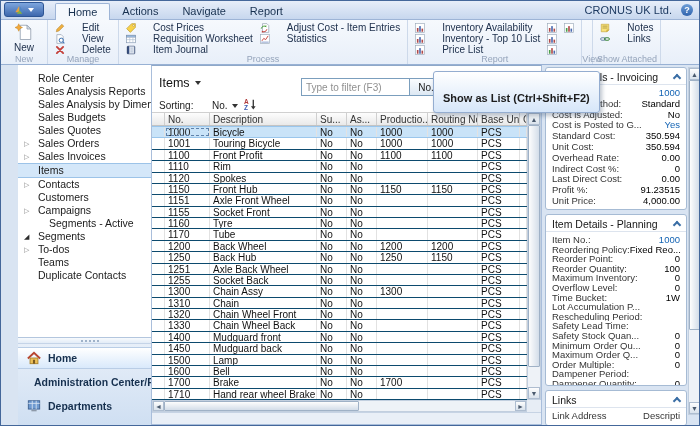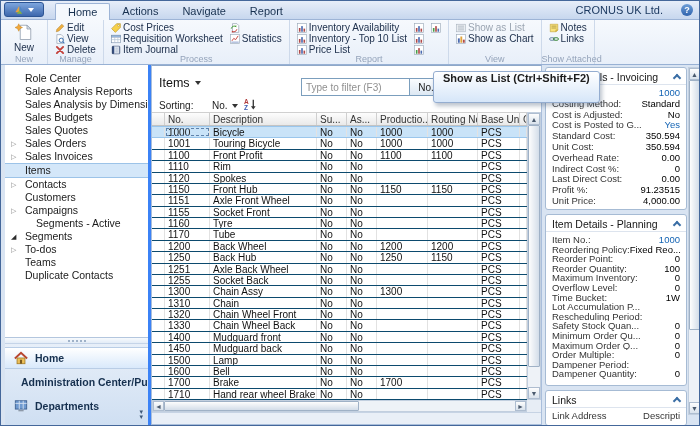--- a/index.html
+++ b/index.html
@@ -9,41 +9,41 @@
 
   
   .titlebar{position:absolute;top:0;left:0;right:0;height:19px;display:flex;align-items:flex-end;
             background:linear-gradient(#e7eef9,#c7d7ee);border-bottom:1px solid #9db4d6}
   .app-button{margin:1px 3px 2px 3px;width:40px;height:15px;border-radius:3px;display:flex;align-items:center;justify-content:center;gap:3px;
               background:linear-gradient(#7da6de,#3e68ad);border:1px solid #2d5594}
   .app-caret{width:0;height:0;border-left:3px solid transparent;border-right:3px solid transparent;border-top:4px solid #fff}
   .tabs{display:flex;margin-left:8px;height:100%;align-items:flex-end}
   .tab{padding:2px 12px 2px;font-size:11px;color:#17304f;cursor:default}
   .tab.active{background:#f4f8fd;border:1px solid #9db4d6;border-bottom:none;border-radius:2px 2px 0 0;margin-bottom:-1px;position:relative;z-index:2}
-  .company{margin-left:auto;display:flex;align-items:center;gap:18px;padding:0 6px 3px 0;color:#1d3a61}
+  .company{margin-left:auto;display:flex;align-items:center;gap:9px;padding:0 6px 3px 0;color:#1d3a61}
   .help-icon{width:12px;height:12px;border-radius:50%;background:linear-gradient(#6f9fd8,#2f63ad);color:#fff;
              font-size:9px;font-weight:bold;display:flex;align-items:center;justify-content:center}
 
   
   .ribbon{position:absolute;top:19px;left:0;right:0;height:45px;display:flex;
           background:linear-gradient(#f6f9fd,#e8eff9);border-bottom:1px solid #98b1d4}
   .rgroup{position:relative;border-right:1px solid #cdd9ea;padding:2px 5px 11px 5px;display:flex;gap:3px}
   .glabel{position:absolute;bottom:0;left:0;right:0;height:10px;text-align:center;font-size:9px;color:#94a3ba;
           pointer-events:none;white-space:nowrap}
   .rcol{display:flex;flex-direction:column;justify-content:flex-start}
-  .sbtn{display:flex;align-items:center;gap:2px;height:11px;padding:0 2px;font-size:10px;color:#20324e;white-space:nowrap;border-radius:2px}
+  .sbtn{display:flex;align-items:center;gap:17px;height:11px;padding:0 2px;font-size:10px;color:#20324e;white-space:nowrap;border-radius:2px}
   .sbtn.disabled{color:#9aa4b1}
   .sbtn svg{flex:none}
   .bigbtn{display:flex;flex-direction:column;align-items:center;justify-content:flex-start;width:36px;gap:1px;
           font-size:10px;color:#20324e;padding-top:1px}
   .rgrid{display:grid;grid-template-columns:auto 15px 15px;grid-auto-rows:11px;column-gap:2px;align-items:center}
   .iconbtn{display:flex;align-items:center;justify-content:center;height:11px}
 
   
-  .sidebar{position:absolute;left:4px;top:64px;width:149px;bottom:0;background:#fff;border-right:6px solid #3b82f6}
+  .sidebar{position:absolute;left:17px;top:64px;width:149px;bottom:0;background:#fff;border-right:6px solid #3b82f6}
   .nav-list{padding-top:7px}
   .nav-item{position:relative;height:13px;line-height:13px;padding-left:20px;font-size:10.5px;color:#1a1a1a;
             white-space:nowrap;overflow:hidden;cursor:default}
   .nav-item .arrow{display:none;position:absolute;left:6px;top:0;font-size:7px;color:#808080;line-height:13px}
   .nav-item.expand .arrow{display:inline}
   .nav-item.expand .arrow::before{content:"\25B7"}
   .nav-item.expanded .arrow{display:inline;color:#2b2b2b}
   .nav-item.expanded .arrow::before{content:"\25E2"}
   .nav-item.child{padding-left:31px}
   .nav-item.selected{background:#d4e7f9;border-top:1px solid #9cc3e8;border-bottom:1px solid #9cc3e8;height:15px;line-height:13px}
@@ -110,21 +110,21 @@
   .links-cols{display:flex;justify-content:space-between;padding:2px 6px 0 6px;font-size:9.5px;color:#343434;white-space:nowrap;overflow:hidden}
   .box-invoicing{margin-top:2px;height:143px}
   .box-planning{margin-top:4px;height:172px}
   .box-links{margin-top:4px;height:36px}
 
   .outer-vscroll{left:687px;top:66px;width:13px;height:348px}
 
   
   .tooltip{position:absolute;left:432px;top:70px;height:32px;z-index:50;white-space:nowrap;
            background:linear-gradient(#ffffff,#d6e6f9);border:1px solid #94add0;border-radius:3px;
-           box-shadow:2px 3px 4px rgba(60,80,110,.35);padding:0 9px;font-size:11px;font-weight:bold;color:#1c1c1c}
+           box-shadow:2px 3px 4px rgba(60,80,110,.35);padding:20px 9px;font-size:11px;font-weight:bold;color:#1c1c1c}
 </style>
 </head>
 <body>
 
 <div class="app">
 
   <div class="titlebar">
     <div class="app-button">
       <svg width="11" height="11" viewBox="0 0 16 16">
         <polygon points="2,12 8,2 8,12" fill="#e8a33d"></polygon>
@@ -213,20 +213,21 @@
       </div>
       <div class="rcol">
         <div class="sbtn">
           <svg width="10" height="10" viewBox="0 0 16 16">
             <path d="M4 1h7l3 3v11H4z" fill="#fff" stroke="#8a97a8"></path>
             <path d="M2 9a5 5 0 0 1 8-3" fill="none" stroke="#4b9e3c" stroke-width="1.6"></path>
             <path d="M10 3v3h-3z" fill="#4b9e3c"></path>
             <path d="M11 10a5 5 0 0 1-8 3" fill="none" stroke="#c4403a" stroke-width="1.6"></path>
             <path d="M3 16v-3h3z" fill="#c4403a"></path>
             </svg>
+          <span>Adjust Cost - Item Entries</span>
         </div>
         <div class="sbtn">
           <svg width="10" height="10" viewBox="0 0 16 16">
             <rect x="1" y="1" width="14" height="14" fill="#fff" stroke="#9aa7b8"></rect>
             <path d="M3 11l3-4 3 2 4-6" fill="none" stroke="#c4403a" stroke-width="1.5"></path>
             <path d="M2 13h12" stroke="#4a6ab0"></path>
             </svg>
           <span>Statistics</span>
         </div>
       </div>
@@ -294,38 +295,20 @@
               <rect x="6.7" y="5" width="2.6" height="9" fill="#b04a4a"></rect>
               <rect x="10.4" y="9" width="2.6" height="5" fill="#4a6ab0"></rect>
             </svg>
         </div>
         <div></div>
       </div>
       <div class="glabel">Report</div>
     </div>
 
     <div class="rgroup">
-      <div class="rcol">
-        <div class="sbtn disabled">
-          <svg width="10" height="10" viewBox="0 0 16 16">
-            <rect x="1" y="2" width="14" height="12" fill="#eef1f4" stroke="#aab4bf"></rect>
-            <path d="M3 5h10M3 8h10M3 11h10" stroke="#aab4bf" stroke-width="1.4"></path>
-            </svg>
-          <span>Show as List</span>
-        </div>
-        <div class="sbtn">
-          <svg width="10" height="10" viewBox="0 0 16 16">
-            <rect x="1" y="1" width="14" height="14" fill="#fff" stroke="#9aa7b8"></rect>
-            <rect x="3" y="7" width="3" height="7" fill="#4a6ab0"></rect>
-              <rect x="7" y="4" width="3" height="10" fill="#e0a33c"></rect>
-              <rect x="11" y="9" width="3" height="5" fill="#b04a4a"></rect>
-            </svg>
-          <span>Show as Chart</span>
-        </div>
-      </div>
       <div class="glabel">View</div>
     </div>
 
     <div class="rgroup">
       <div class="rcol">
         <div class="sbtn">
           <svg width="10" height="10" viewBox="0 0 16 16">
             <path d="M2 2h12v9l-3 3H2z" fill="#f9e27a" stroke="#c0a23a"></path>
             <path d="M14 11l-3 3v-3z" fill="#e8ca55" stroke="#c0a23a"></path>
             <path d="M4 5h8M4 8h8" stroke="#8f7b2d"></path>
@@ -912,20 +895,24 @@
           <div class="field">
             <span class="flabel">Lot Accumulation P...</span>
             <span class="fvalue"></span>
           </div>
 
           <div class="field">
             <span class="flabel">Rescheduling Period:</span>
             <span class="fvalue"></span>
           </div>
 
+          <div class="field">
+            <span class="flabel">Safety Lead Time:</span>
+            <span class="fvalue"></span>
+          </div>
 
           <div class="field">
             <span class="flabel">Safety Stock Quan...</span>
             <span class="fvalue">0</span>
           </div>
 
           <div class="field">
             <span class="flabel">Minimum Order Qu...</span>
             <span class="fvalue">0</span>
           </div>

